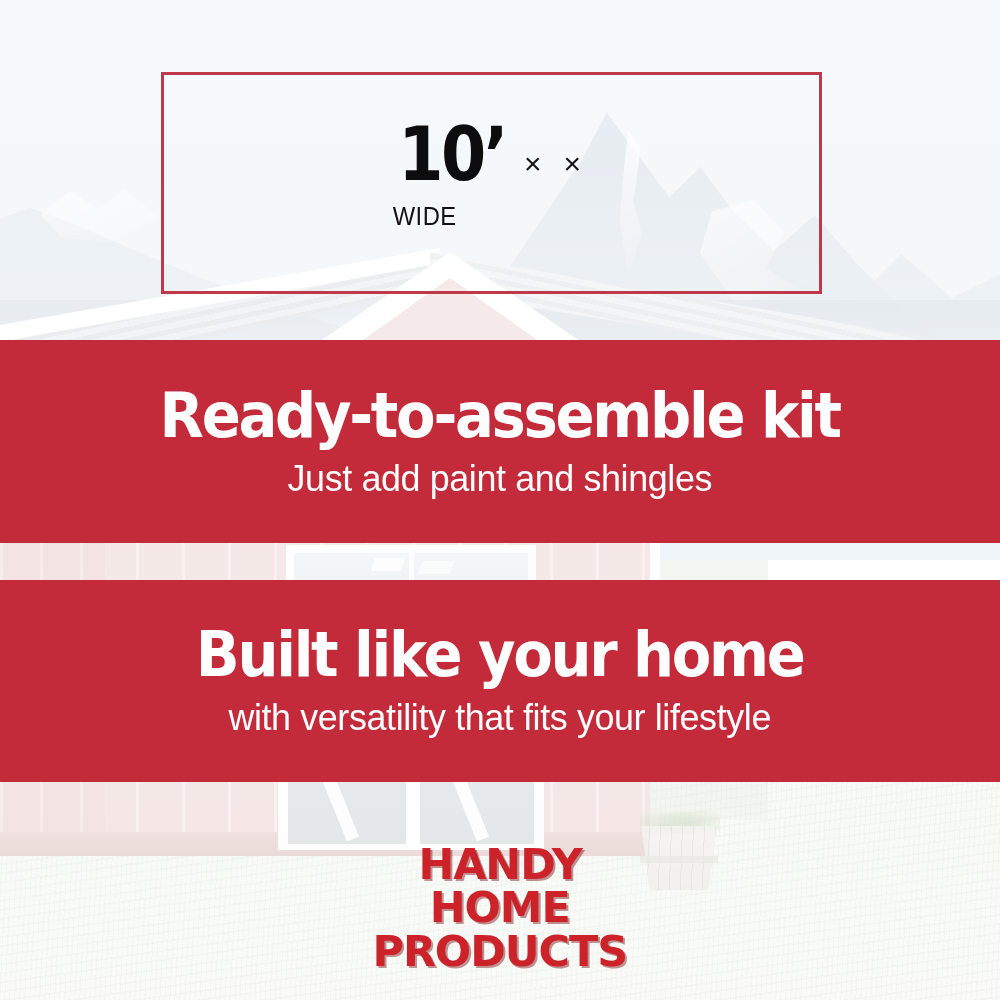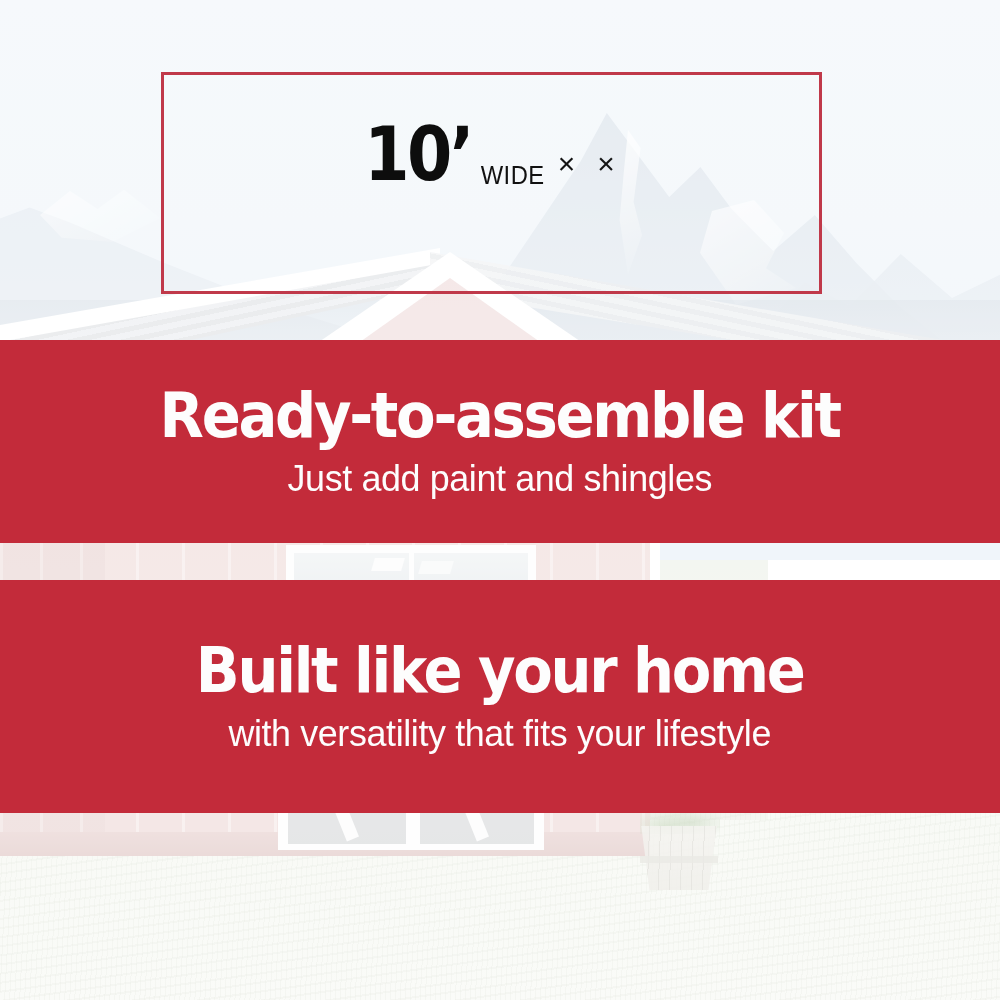--- a/index.html
+++ b/index.html
@@ -235,21 +235,21 @@
     background:rgba(255,255,255,0.02);
   }
   .dim-row {
     position:absolute;
     left:0; top:44px; width:100%;
     display:flex;
     align-items:flex-start;
     justify-content:center;
     gap:0px;
   }
-  .dim-group { display:flex; flex-direction:row; align-items:flex-end; }
+  .dim-group { display:flex; flex-direction:column; align-items:flex-start; }
   .dim-value {
     font-family:"DejaVu Sans", sans-serif;
     font-weight:bold;
     font-size:74px;
     line-height:.96;
     letter-spacing:-3px;
     color:#0d0d0d;
     transform:scaleX(.88);
   }
   .dim-label {
@@ -274,21 +274,21 @@
     position:absolute;
     left:0; width:1000px;
     background:#c32b3a;
     display:flex;
     flex-direction:column;
     align-items:center;
     justify-content:center;
     color:#ffffff;
   }
   .banner-1 { top:340px;  height:203px; }
-  .banner-2 { top:580px;  height:233px; }
+  .banner-2 { top:580px;  height:202px; }
 
   .banner-head {
     font-family:"DejaVu Sans", sans-serif;
     font-weight:bold;
     font-size:62px;
     line-height:1.02;
     letter-spacing:-2.5px;
     color:#fdfdfd;
     transform:scaleX(.93);
     white-space:nowrap;
@@ -402,14 +402,19 @@
   <div class="banner banner-1">
     <div class="banner-head">Ready-to-assemble kit</div>
     <div class="banner-sub">Just add paint and shingles</div>
   </div>
 
   <div class="banner banner-2">
     <div class="banner-head">Built like your home</div>
     <div class="banner-sub">with versatility that fits your lifestyle</div>
   </div>
 
+  <div class="logo">
+    <div class="logo-line logo-1">HANDY</div>
+    <div class="logo-line logo-2">HOME</div>
+    <div class="logo-line logo-3">PRODUCTS</div>
+  </div>
 
 </div>
 
 </body></html>

